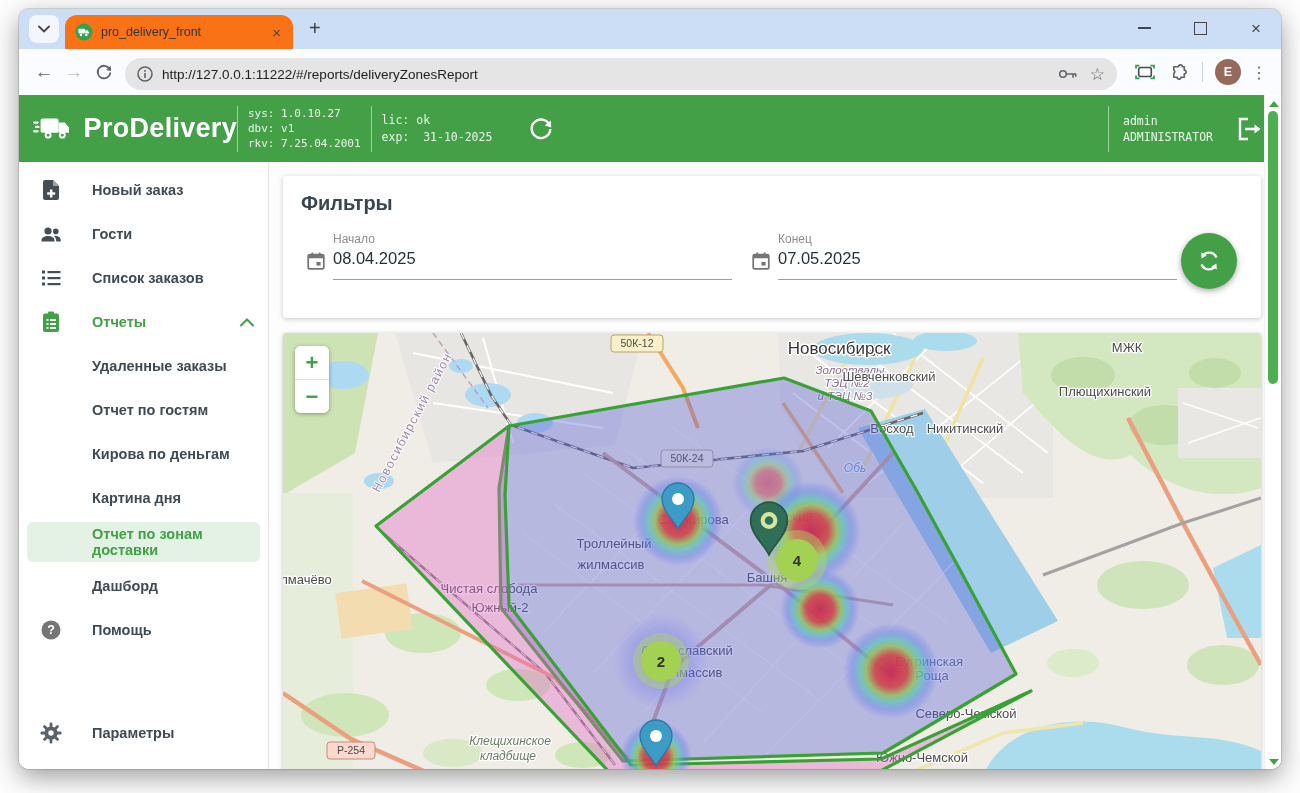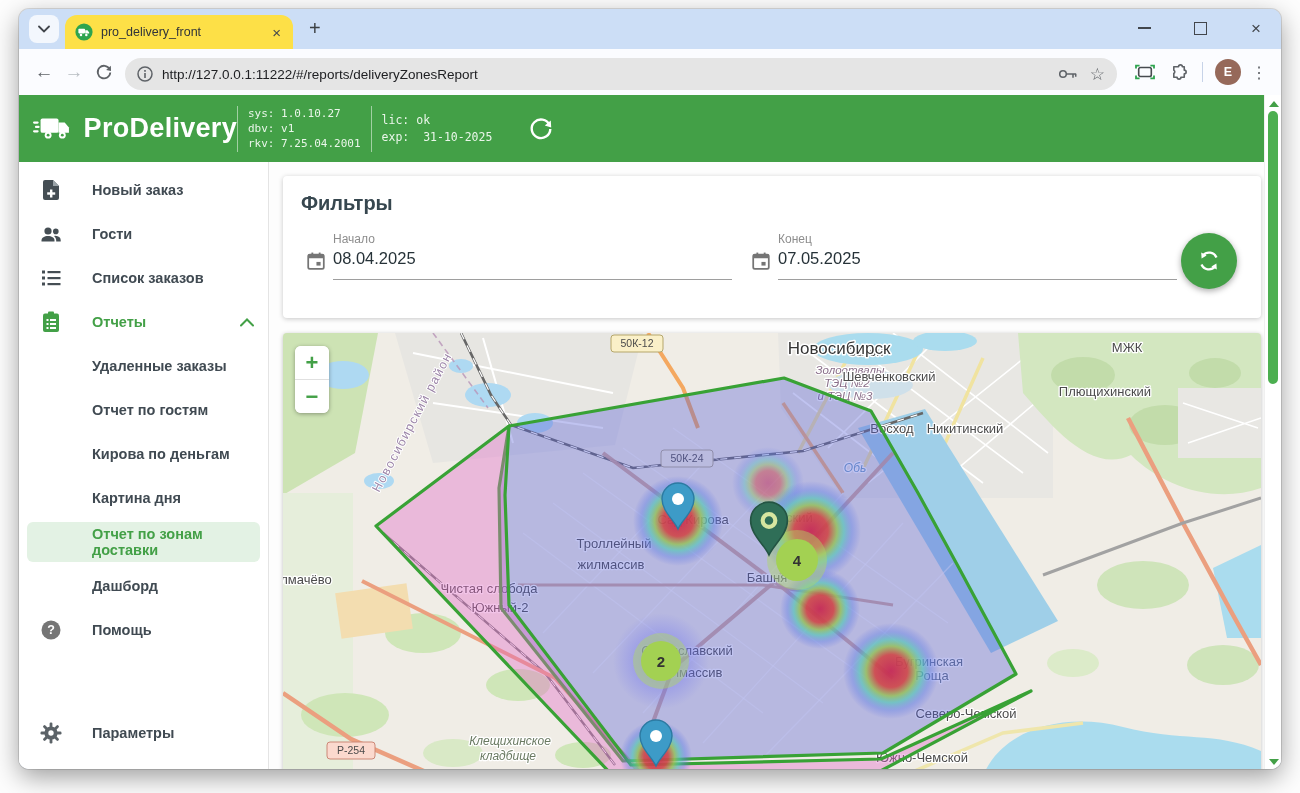--- a/index.html
+++ b/index.html
@@ -3,21 +3,21 @@
 <meta charset="utf-8">
 <style>
   html,body{margin:0;padding:0;width:1300px;height:793px;background:#fdfdfd;
     font-family:"Liberation Sans",sans-serif;-webkit-font-smoothing:antialiased;overflow:hidden;}
   .window{position:absolute;left:19px;top:9px;width:1262px;height:760px;border-radius:10px;
     box-shadow:0 8px 26px rgba(0,0,0,.38),0 0 0 1px rgba(0,0,0,.12);overflow:hidden;background:#ccdef6;}
   
   .tabstrip{height:40px;background:#ccdef6;display:flex;align-items:flex-end;position:relative;}
   .tab-search{width:30px;height:28px;margin:0 6px 6px 10px;border:none;border-radius:8px;background:#f3f7fd;
     display:flex;align-items:center;justify-content:center;cursor:pointer;}
-  .tab{width:228px;height:34px;background:#fde047;border-radius:12px 12px 0 0;display:flex;align-items:center;
+  .tab{width:228px;height:34px;background:#f97316;border-radius:12px 12px 0 0;display:flex;align-items:center;
     padding:0 8px 0 10px;box-sizing:border-box;}
   .tab-title{flex:1;font-size:12.5px;color:#30343a;margin-left:8px;white-space:nowrap;overflow:hidden;}
   .tab-close{color:#45494f;font-size:15px;line-height:15px;padding:2px 4px;border-radius:50%;cursor:pointer;}
   .newtab{border:none;background:transparent;font-size:20px;color:#3c4043;margin:0 0 8px 10px;cursor:pointer;}
   .wincontrols{position:absolute;right:14px;top:8px;display:flex;align-items:center;gap:34px;}
   .wc{width:22px;height:22px;display:flex;align-items:center;justify-content:center;cursor:pointer;}
   .wc-min{width:13px;height:2px;background:#42464c;}
   .wc-max{width:11px;height:11px;border:1.6px solid #42464c;}
   .wc-x{font-size:17px;color:#42464c;line-height:17px;}
   
@@ -198,20 +198,31 @@
       <div class="hdr-div"></div>
       <div class="sysinfo"><span>sys: 1.0.10.27</span><br><span>dbv: v1</span><br><span>rkv: 7.25.04.2001</span></div>
       <div class="hdr-div"></div>
       <div class="licinfo"><span>lic: ok</span><br><span>exp:  31-10-2025</span></div>
       <span class="hdr-refresh">
         <svg width="26" height="26" viewBox="0 0 26 26">
           <path d="M21.5 9 A9.3 9.3 0 1 0 22.3 13" fill="none" stroke="#fff" stroke-width="2.4"></path>
           <polygon points="22.8,4.5 23.2,11.4 16.8,9.6" fill="#fff"></polygon>
         </svg>
       </span>
+      <div class="hdr-right">
+        <div class="hdr-div"></div>
+        <div class="userinfo"><span>admin</span><br><span>ADMINISTRATOR</span></div>
+        <span class="logout">
+          <svg width="28" height="26" viewBox="0 0 28 26">
+            <path d="M13 3 H5 V23 H13" fill="none" stroke="#fff" stroke-width="2.4"></path>
+            <path d="M10 13 H24" stroke="#fff" stroke-width="2.4"></path>
+            <polygon points="25.5,13 19.5,8.5 19.5,17.5" fill="#fff"></polygon>
+          </svg>
+        </span>
+      </div>
     </div>
 
     <div class="bodyrow">
       <aside>
         <div class="side-item">
           <svg class="icn" viewBox="0 0 24 24">
             <path d="M14 2 H6 a2 2 0 0 0 -2 2 v16 a2 2 0 0 0 2 2 h12 a2 2 0 0 0 2-2 V8 z" fill="#454e54"></path>
             <path d="M14 2 v6 h6" fill="#9aa3a8"></path>
             <rect x="11" y="11.5" width="2.4" height="8" fill="#fff"></rect>
               <rect x="8.2" y="14.3" width="8" height="2.4" fill="#fff"></rect>

